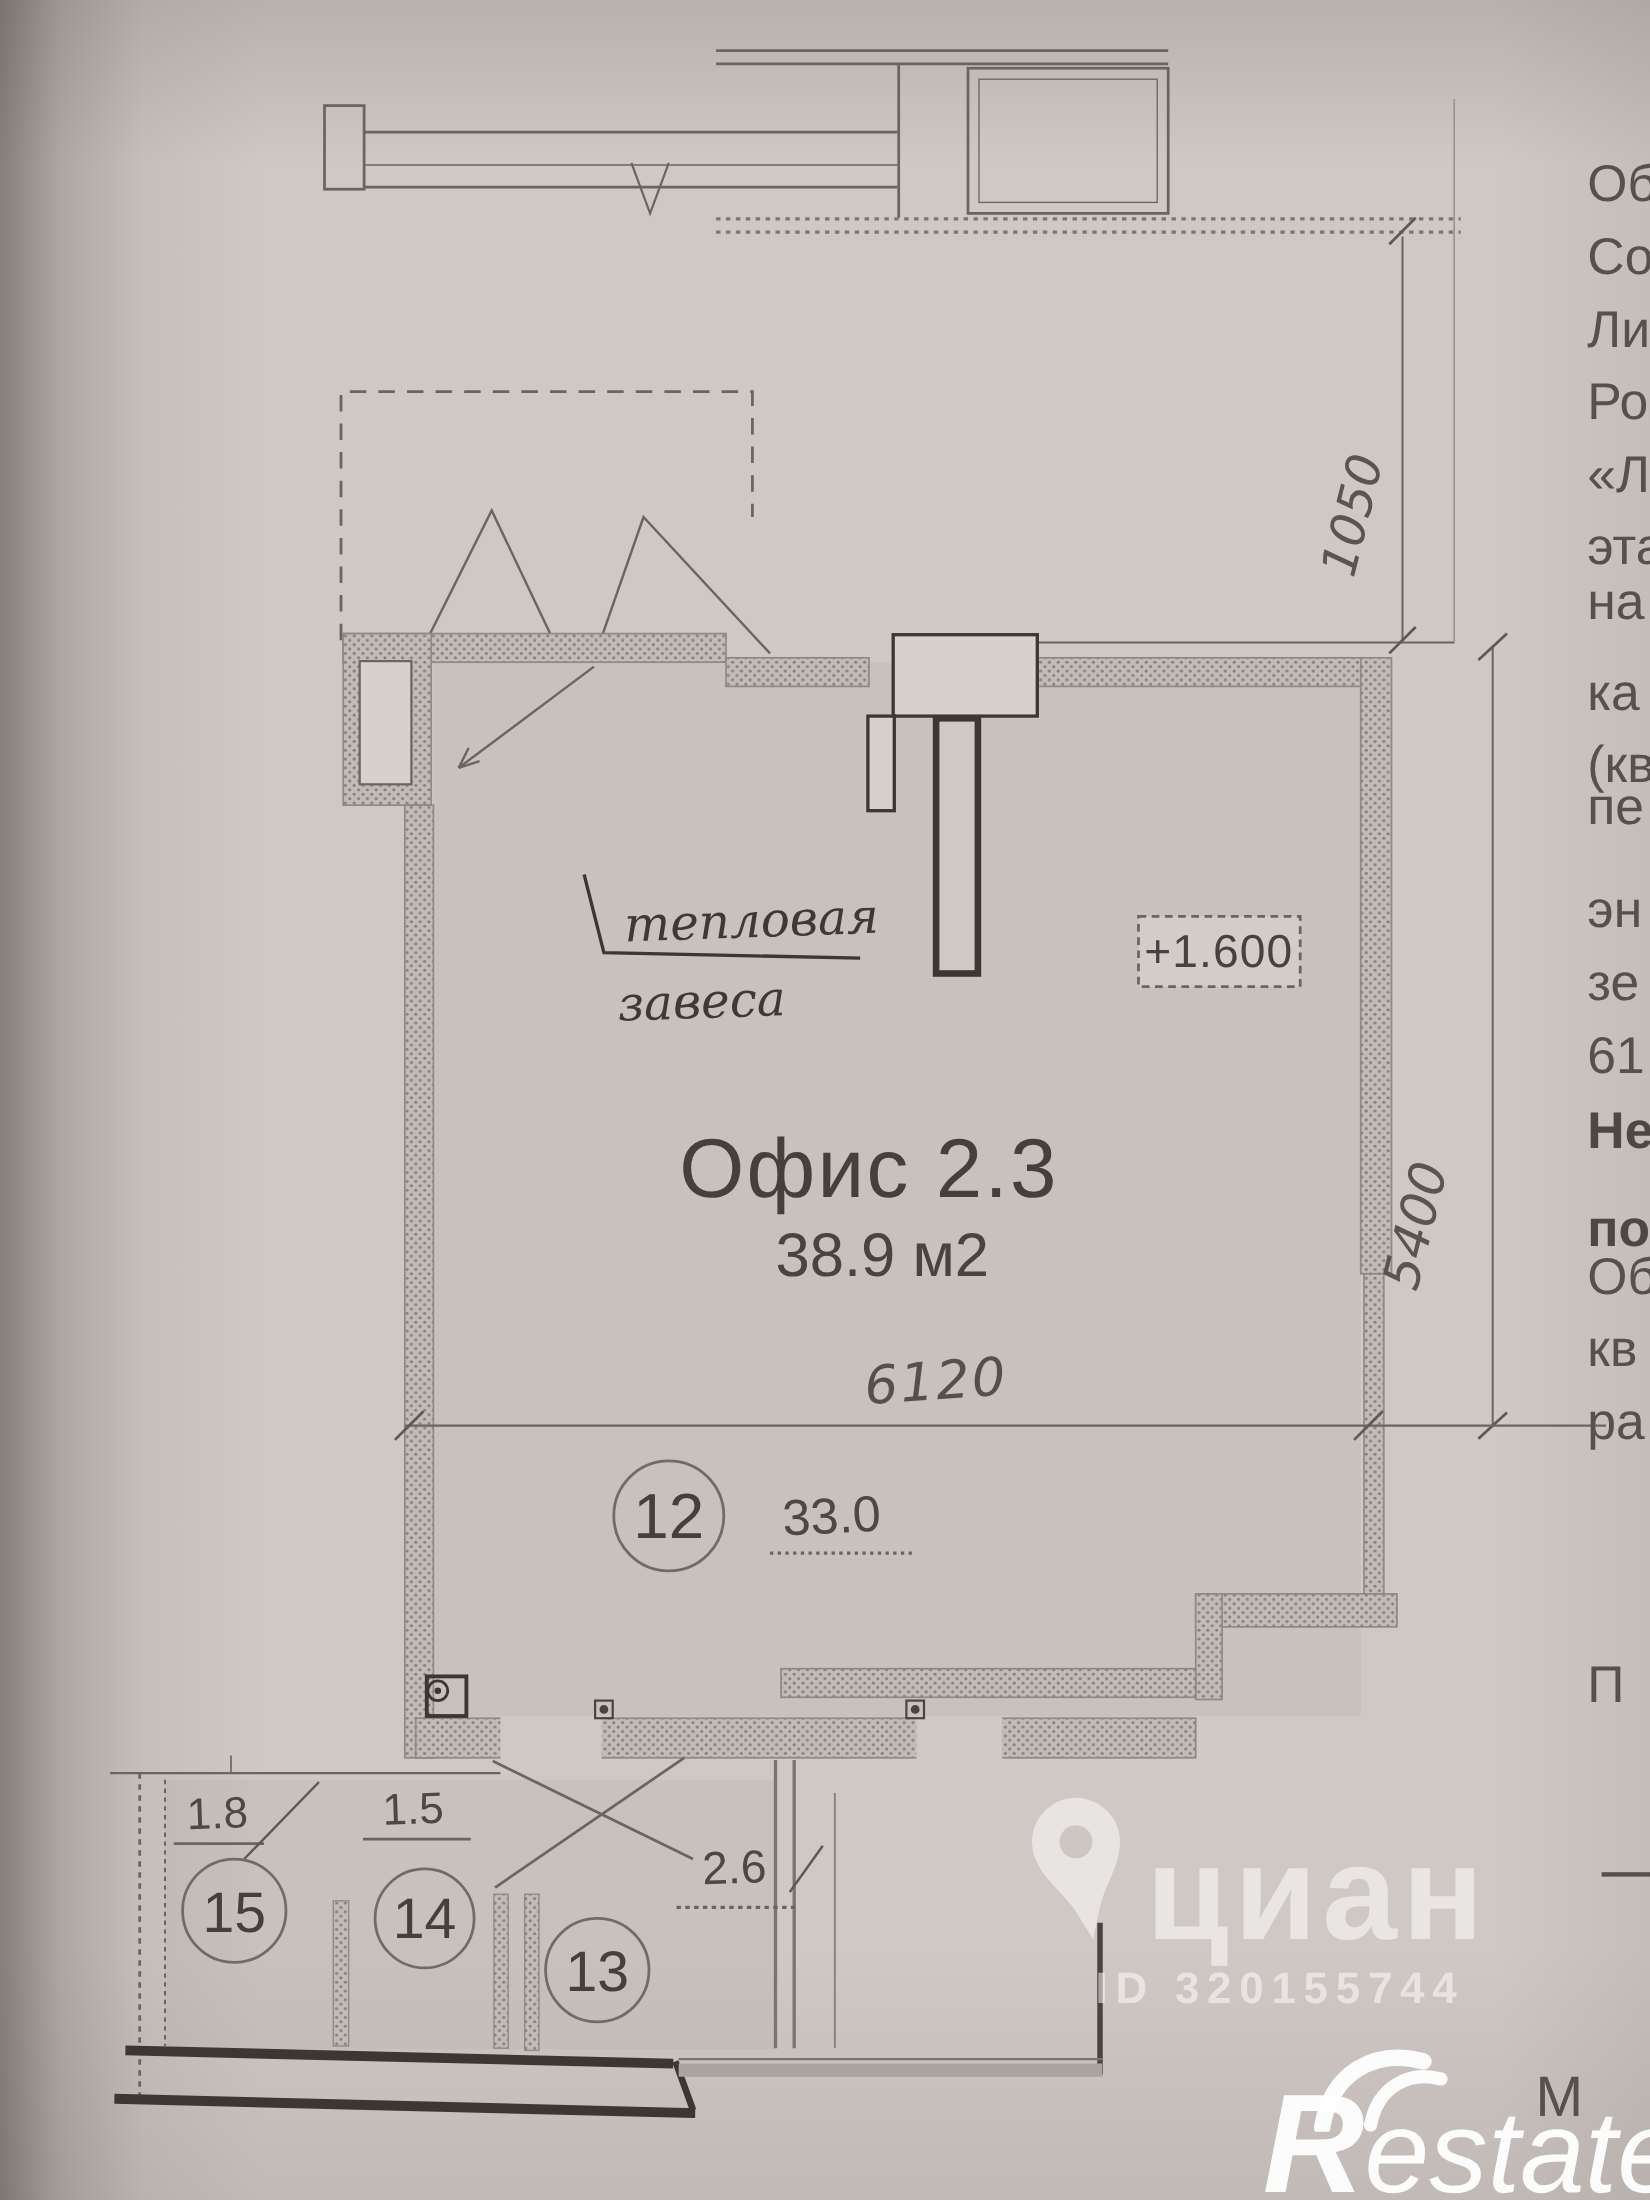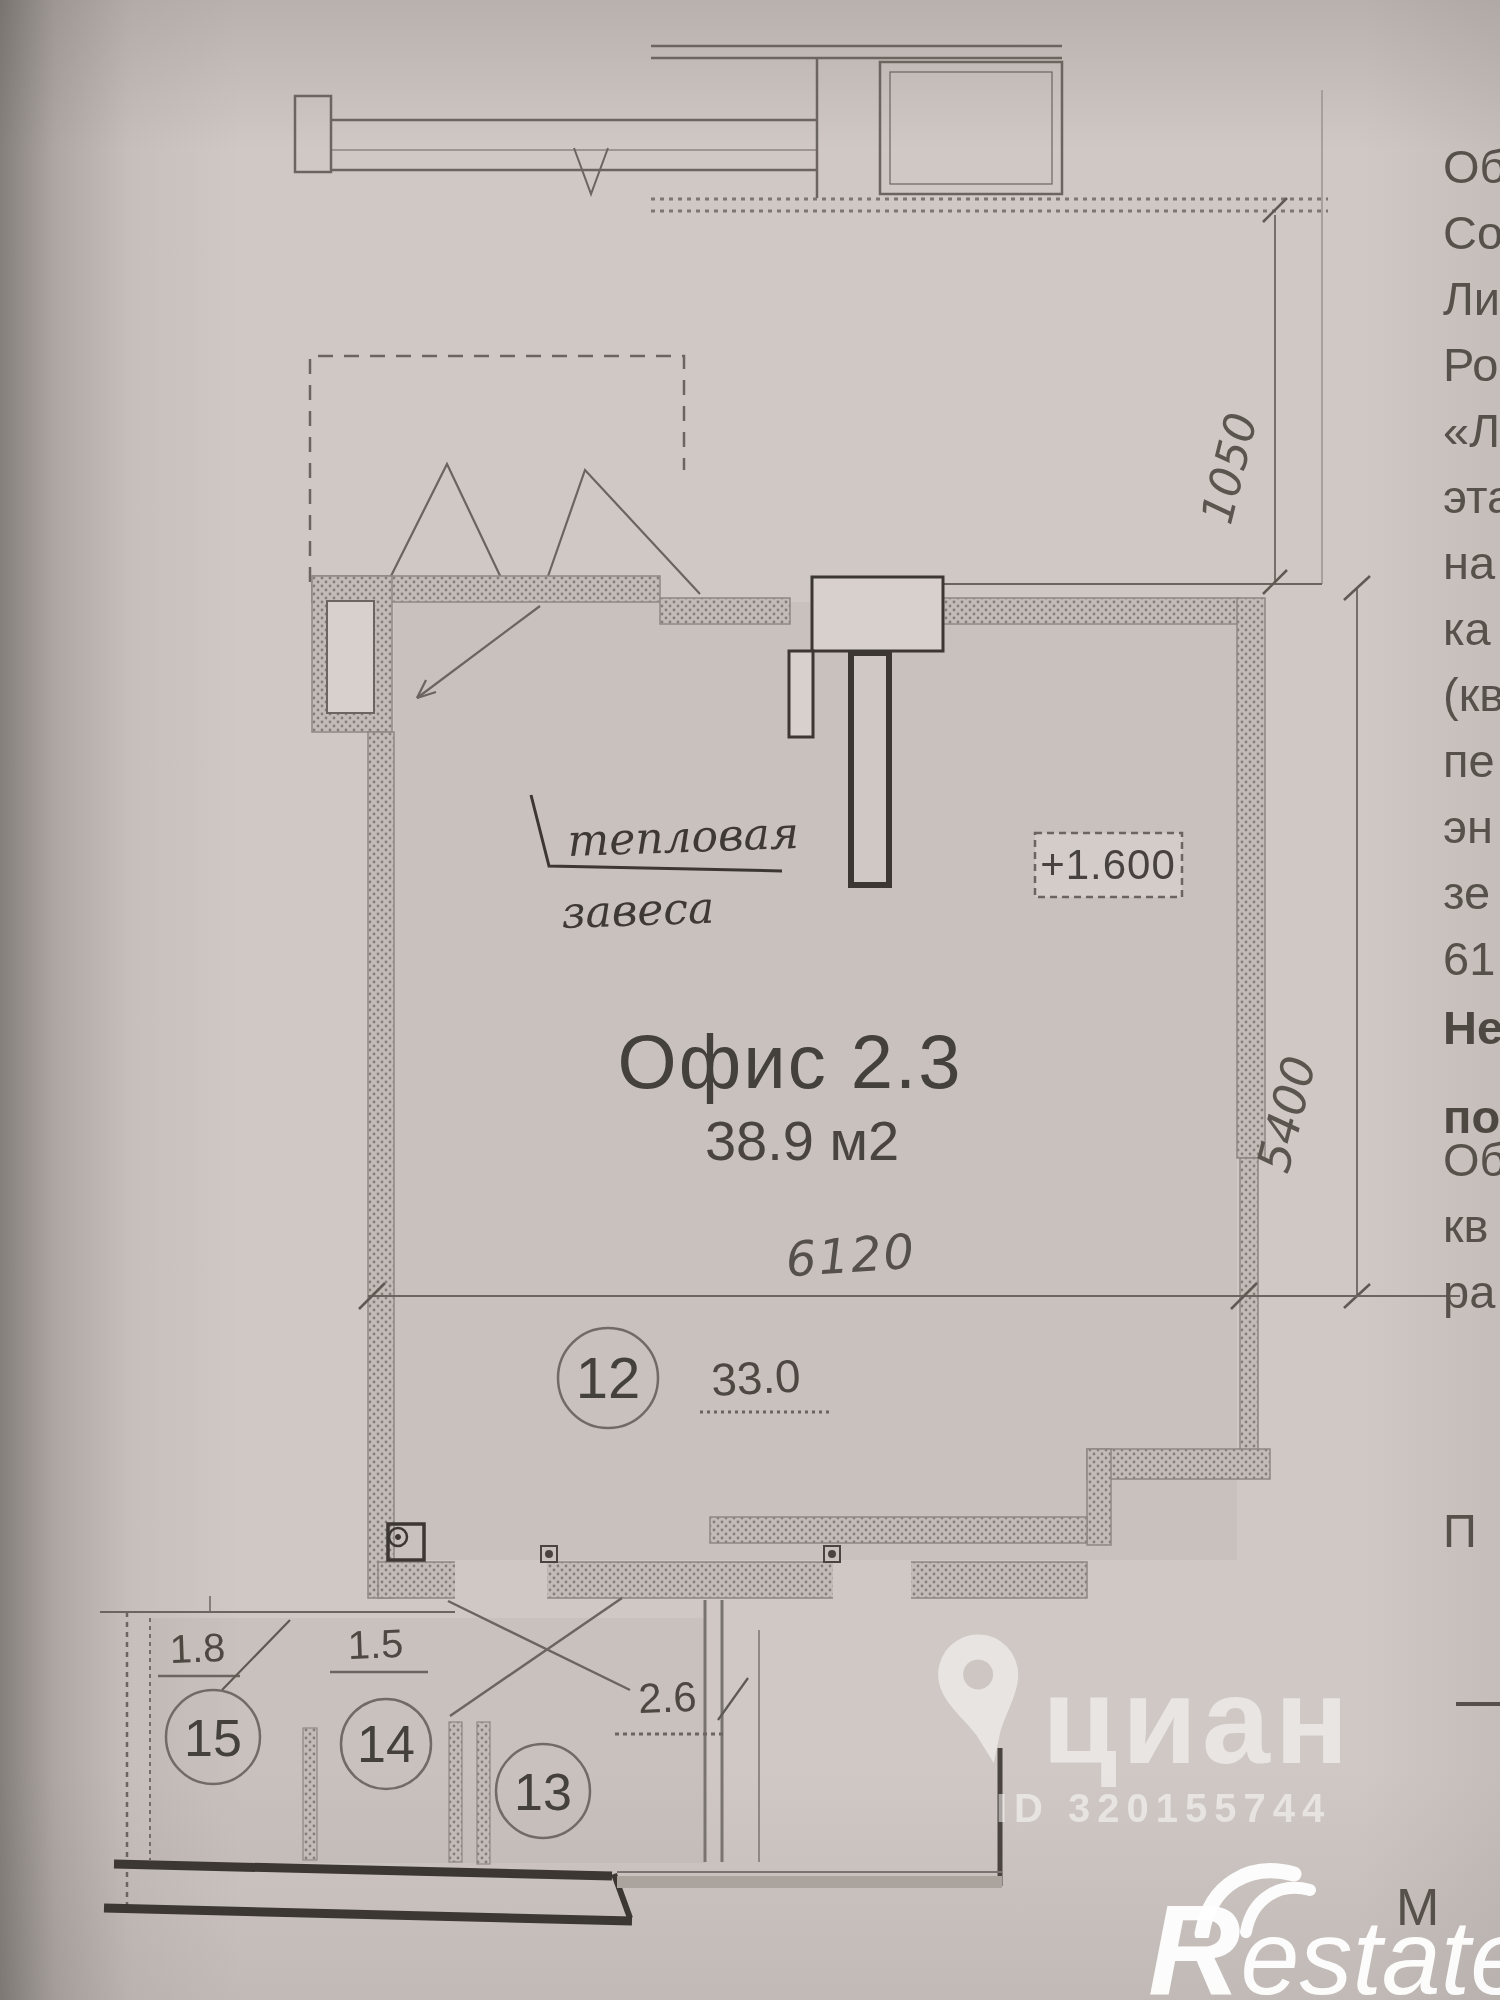--- a/index.html
+++ b/index.html
@@ -208,24 +208,24 @@
       <line x1="718" y1="1720" x2="748" y2="1678" stroke="#5f5954" stroke-width="2.2"></line>
     </g>
   </svg>
 
   <span class="doc-line" style="top:114px">Об</span>
   <span class="doc-line" style="top:180px">Со</span>
   <span class="doc-line" style="top:246px">Ли</span>
   <span class="doc-line" style="top:312px">Ро</span>
   <span class="doc-line" style="top:378px">«Л</span>
   <span class="doc-line" style="top:444px">эта</span>
-  <span class="doc-line" style="top:510px">на</span>
+  <span class="doc-line" style="top:494px">на</span>
   <span class="doc-line" style="top:576px">ка</span>
   <span class="doc-line" style="top:642px">(кв</span>
-  <span class="doc-line" style="top:708px">пе</span>
+  <span class="doc-line" style="top:680px">пе</span>
   <span class="doc-line" style="top:774px">эн</span>
   <span class="doc-line" style="top:840px">зе</span>
   <span class="doc-line" style="top:906px">61</span>
   <span class="doc-line bold" style="top:975px">Не</span>
   <span class="doc-line bold" style="top:1064px">по</span>
   <span class="doc-line" style="top:1107px">Об</span>
   <span class="doc-line" style="top:1173px">кв</span>
   <span class="doc-line" style="top:1239px">ра</span>
   <span class="doc-line" style="top:1478px">П</span>
   <div class="doc-dash"></div>

